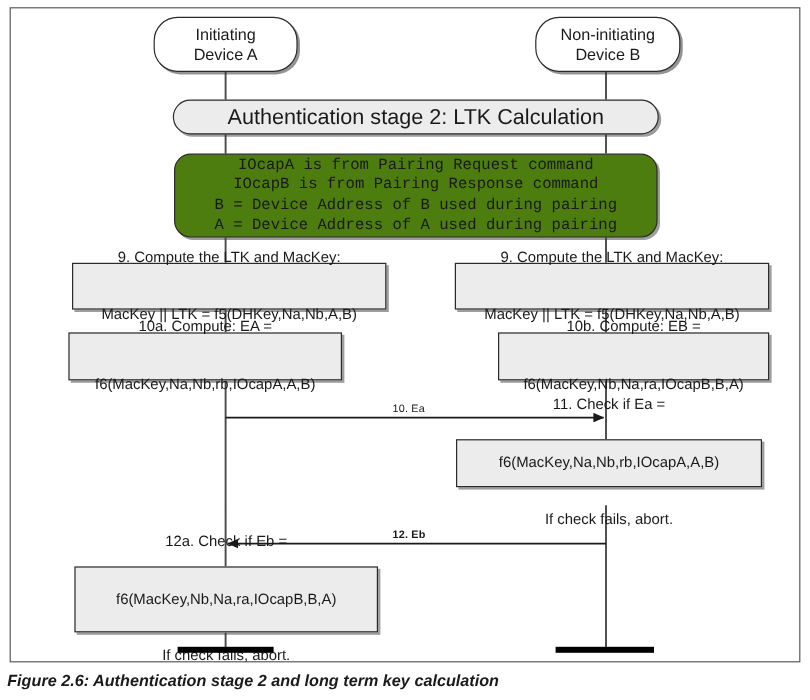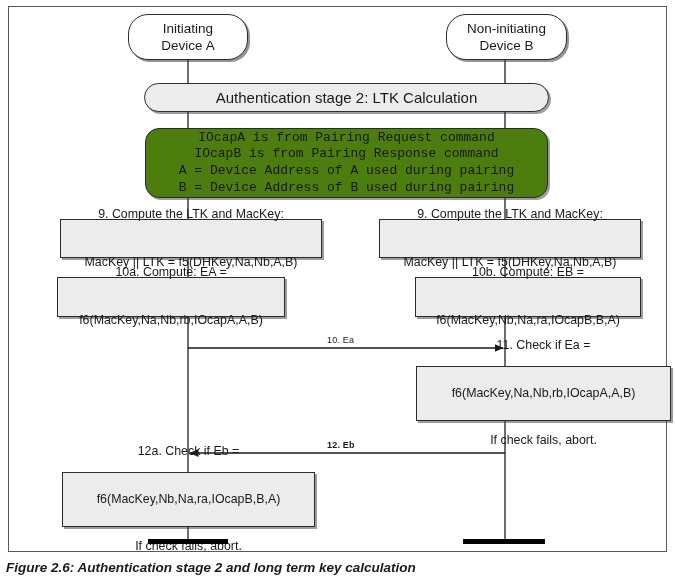--- a/index.html
+++ b/index.html
@@ -56,21 +56,21 @@
     border: 1.4px solid #2b2b2b;
     border-radius: 20px;
     font-size: 13.5px;
     box-shadow: 2px 2px 0 rgba(60,60,60,0.55);
   }
 
   .stage-banner {
     background: #ececec;
     border: 1.4px solid #2b2b2b;
     border-radius: 16px;
-    font-size: 15px;
+    font-size: 18px;
     box-shadow: 2px 2px 0 rgba(60,60,60,0.5);
   }
 
   .info-box {
     background: #4d7c0f;
     border: 1.4px solid #2b2b2b;
     border-radius: 14px;
     font-size: 13px;
     box-shadow: 2px 2px 0 rgba(60,60,60,0.5);
     font-family: Liberation Mono, monospace;
@@ -165,22 +165,22 @@
   <span class="line">Device B</span>
 </div>
 
 <div class="node stage-banner" style="left:144px; top:83px; width:405px; height:29px;">
   <span class="line">Authentication stage 2:  LTK Calculation</span>
 </div>
 
 <div class="node info-box" style="left:145px; top:128px; width:403px; height:70px;">
   <span class="line">IOcapA is from Pairing Request command</span>
   <span class="line">IOcapB is from Pairing Response command</span>
+  <span class="line">B = Device Address of B used during pairing</span>
   <span class="line">A = Device Address of A used during pairing</span>
-  <span class="line">B = Device Address of B used during pairing</span>
 </div>
 
 <div class="node step-box" style="left:60px; top:219px; width:262px; height:39px;">
   <span class="line">9.  Compute the LTK and MacKey:</span>
   <span class="line">MacKey || LTK = f5(DHKey,Na,Nb,A,B)</span>
 </div>
 
 <div class="node step-box" style="left:379px; top:219px; width:262px; height:39px;">
   <span class="line">9.  Compute the LTK and MacKey:</span>
   <span class="line">MacKey || LTK = f5(DHKey,Na,Nb,A,B)</span>
@@ -193,21 +193,21 @@
 
 <div class="node step-box" style="left:415px; top:277px; width:226px; height:40px;">
   <span class="line">10b.  Compute:  EB =</span>
   <span class="line">f6(MacKey,Nb,Na,ra,IOcapB,B,A)</span>
 </div>
 
 <div class="arrow-label" style="left:327px; top:335px;">10.  Ea</div>
 
 <div class="arrow-label" style="left:327px; top:440px;font-weight:bold;">12.  Eb</div>
 
-<div class="node step-box" style="left:380px; top:366px; width:255px; height:55px;margin-left:36px;">
+<div class="node step-box" style="left:380px; top:366px; width:255px; height:40px;">
   <span class="line">11.  Check if Ea =</span>
   <span class="line">f6(MacKey,Na,Nb,rb,IOcapA,A,B)</span>
   <span class="line">If check fails, abort.</span>
 </div>
 
 <div class="node step-box" style="left:62px; top:472px; width:253px; height:55px;">
   <span class="line">12a.  Check if Eb =</span>
   <span class="line">f6(MacKey,Nb,Na,ra,IOcapB,B,A)</span>
   <span class="line">If check fails, abort.</span>
 </div>

